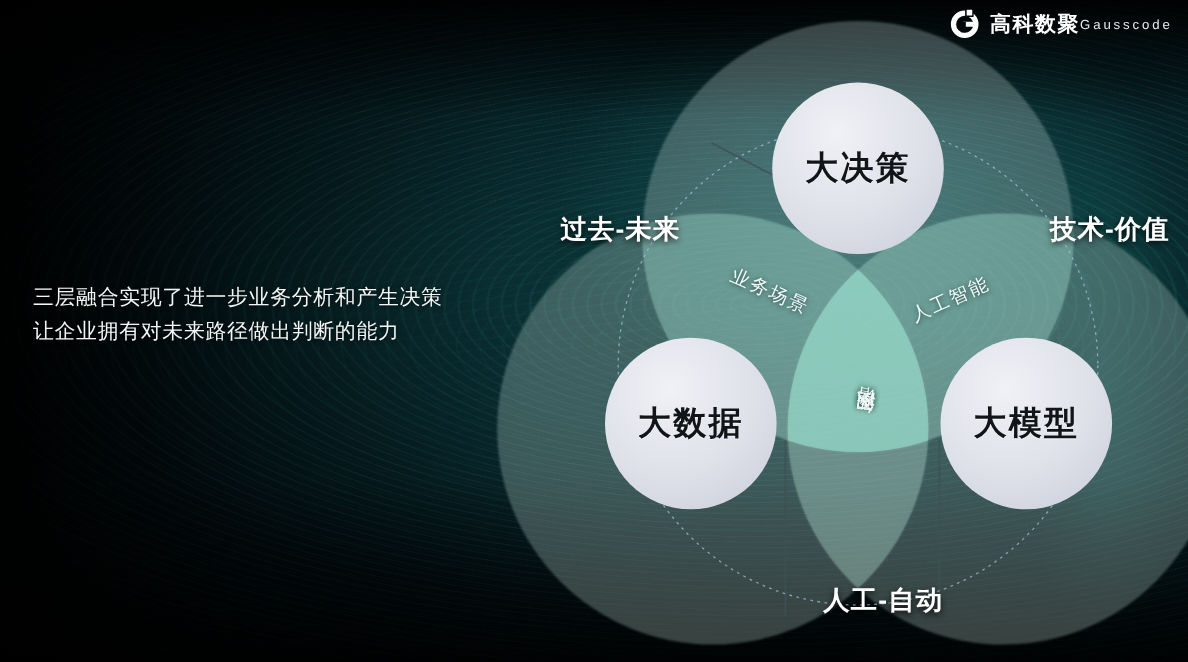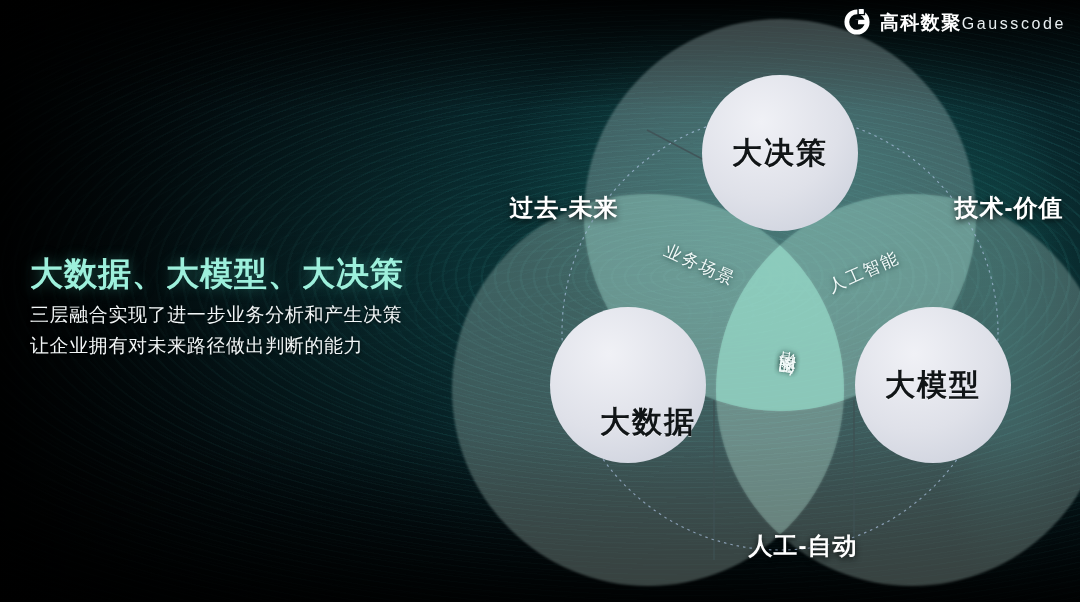--- a/index.html
+++ b/index.html
@@ -63,21 +63,21 @@
     position:absolute;top:7px;right:14px;
     display:flex;align-items:center;gap:8px;
     z-index:40;
   }
   .logo-mark{width:30px;height:30px;flex:0 0 auto;display:block;}
   .logo-txt{display:flex;flex-direction:row;line-height:1;}
   .logo-cn{
     color:#fff;font-size:19px;font-weight:700;letter-spacing:1.5px;
   }
   .logo-en{
-    color:#e8eef0;font-size:16px;letter-spacing:2.6px;margin-top:3px;
+    color:#e8eef0;font-size:12px;letter-spacing:2.6px;margin-top:3px;
   }
 
   
   .copy{position:absolute;left:30px;top:252px;z-index:30;width:440px;}
   .copy-title{
     font-size:33px;font-weight:700;letter-spacing:1px;
     color:#9df0dc;
     text-shadow:0 0 14px rgba(90,225,200,.35);
     white-space:nowrap;
   }
@@ -177,36 +177,35 @@
       <circle cx="780" cy="332" r="218" fill="none" stroke="#a9c0de" stroke-opacity=".70" stroke-width="1.2" stroke-dasharray="2.5 4"></circle>
 
       <g>
         <circle cx="780" cy="153" r="78" fill="url(#coreGrad)"></circle>
         <circle cx="628" cy="385" r="78" fill="url(#coreGrad)"></circle>
         <circle cx="933" cy="385" r="78" fill="url(#coreGrad)"></circle>
       </g>
     </svg>
 
     <div class="v-label core-label" style="left:780px;top:153px;">大决策</div>
-    <div class="v-label core-label" style="left:648px;top:385px;margin-top:37px;">大数据</div>
+    <div class="v-label core-label" style="left:628px;top:385px;">大数据</div>
     <div class="v-label core-label" style="left:933px;top:385px;">大模型</div>
 
     <div class="v-label inter-label" style="left:700px;top:265px;transform:translate(-50%,-50%) rotate(24deg);">业务场景</div>
     <div class="v-label inter-label" style="left:864px;top:272px;transform:translate(-50%,-50%) rotate(-24deg);">人工智能</div>
     <div class="v-label inter-label vert-label" style="left:784px;top:385px;transform:translate(-50%,-50%) rotate(188deg);">知识图谱</div>
 
     <div class="v-label outer-label" style="left:564px;top:208px;">过去-未来</div>
     <div class="v-label outer-label" style="left:1009px;top:208px;">技术-价值</div>
     <div class="v-label outer-label" style="left:803px;top:546px;">人工-自动</div>
   </div>
 
   <div class="bg-vignette"></div>
 
   <div class="copy">
-    <div class="copy-title">大数据、大模型、大决策</div>
     <div class="copy-line">三层融合实现了进一步业务分析和产生决策</div>
     <div class="copy-line">让企业拥有对未来路径做出判断的能力</div>
   </div>
 
   <div class="logo">
     <svg class="logo-mark" viewBox="0 0 32 32">
       <path d="M16 2.6A13.4 13.4 0 1 0 29.4 16 13.4 13.4 0 0 0 16 2.6Zm0 5.1a8.3 8.3 0 1 1-8.3 8.3A8.3 8.3 0 0 1 16 7.7Z" fill="#ffffff"></path>
       <rect x="16.4" y="0.6" width="8.3" height="8.3" rx="0.6" fill="#03090c"></rect>
       <rect x="17.9" y="2.1" width="5.4" height="5.4" rx="0.5" fill="#ffffff"></rect>
       <rect x="14.0" y="13.6" width="10.6" height="4.9" rx="0.5" fill="#ffffff"></rect>

